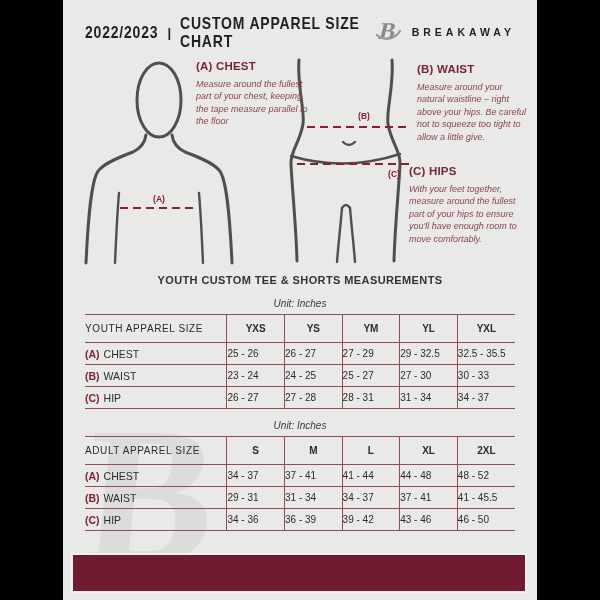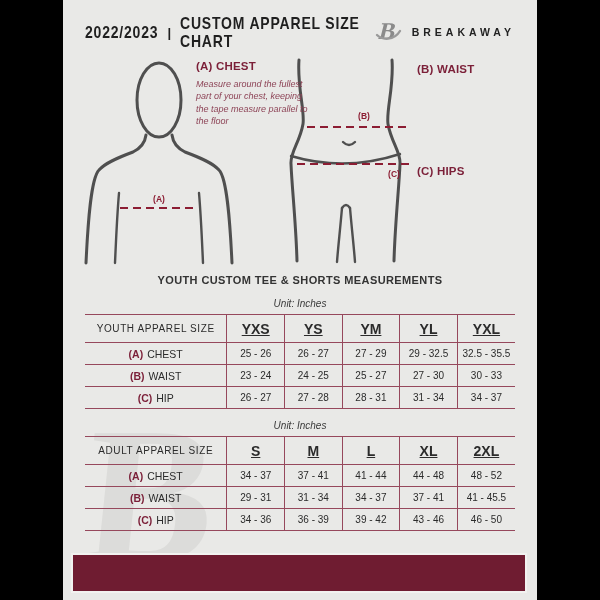--- a/index.html
+++ b/index.html
@@ -37,21 +37,21 @@
     font-weight: bold; font-size: 10.5px; color: #222;
     letter-spacing: 4px;
   }
   
   .figure { position: absolute; z-index: 1; }
   .fig-left { left: 20px; top: 56px; }
   .fig-mid  { left: 219px; top: 56px; }
   .guide-block { position: absolute; width: 114px; z-index: 1; }
   .gb-chest { left: 133px; top: 60px; }
   .gb-waist { left: 354px; top: 63px; width: 110px; }
-  .gb-hips  { left: 354px; top: 165px; }
+  .gb-hips  { left: 346px; top: 165px; }
   .guide-heading {
     font-weight: bold; font-size: 11.5px; color: #7b1f38;
     margin-bottom: 6px; letter-spacing: 0.2px;
   }
   .guide-text {
     font-style: italic; font-size: 9px; color: #8d4356;
     line-height: 1.38; font-weight: 500;
   }
   
   .size-section { position: absolute; left: 22px; width: 430px; z-index: 1; }
@@ -67,30 +67,30 @@
   }
   table.size-table {
     width: 100%; border-collapse: collapse; table-layout: fixed;
     margin-top: 5px;
   }
   table.size-table col.c-label { width: 33%; }
   table.size-table tr { border-top: 1.5px solid #96485c; }
   table.size-table tr.last { border-bottom: 1.5px solid #96485c; }
   table.size-table th, table.size-table td {
     border-left: 1.5px solid #96485c;
-    padding: 0; text-align: center; color: #2b2b2b;
+    padding: 0; color: #2b2b2b;
   }
   table.size-table th:first-child, table.size-table td:first-child { border-left: none; }
   table.size-table thead tr { height: 28px; }
   table.size-table tbody tr { height: 22px; }
   th.lbl {
     font-weight: normal; font-size: 10px; letter-spacing: 0.6px;
     text-align: left; padding-left: 10px; color: #2e2e2e;
   }
-  th.size-col { font-weight: bold; font-size: 14px; text-decoration: underline; }
+  th.size-col { font-weight: bold; font-size: 10px; }
   td.lbl { text-align: left; padding-left: 10px; font-size: 10.5px; }
   td.lbl .key { color: #7b1f38; font-weight: bold; margin-right: 4px; }
   td.val { font-size: 10px; }
   
   .watermark {
     position: absolute; left: 22px; top: 398px; z-index: 0;
     font-family: "Liberation Serif", serif; font-weight: bold;
     font-size: 195px; line-height: 1; color: #dcdcda;
     transform: skewX(-6deg);
   }
@@ -151,23 +151,25 @@
     <line class="dash" x1="15" y1="108" x2="130" y2="108"></line>
     <text class="marker" x="112" y="121" text-anchor="middle">(C)</text>
   </svg>
 
   <div class="guide-block gb-chest">
     <div class="guide-heading">(A) CHEST</div>
     <div class="guide-text">Measure around the fullest part of your chest, keeping the tape measure parallel to the floor</div>
   </div>
   <div class="guide-block gb-waist">
     <div class="guide-heading">(B) WAIST</div>
+    <div class="guide-text">Measure around your natural waistline – right above your hips. Be careful not to squeeze too tight to allow a little give.</div>
   </div>
   <div class="guide-block gb-hips">
     <div class="guide-heading">(C) HIPS</div>
+    <div class="guide-text">With your feet together, measure around the fullest part of your hips to ensure you'll have enough room to move comfortably.</div>
   </div>
 
   <div class="size-section sec-youth">
     <div class="sec-title">YOUTH CUSTOM TEE &amp; SHORTS MEASUREMENTS</div>
     <div class="sec-unit">Unit: Inches</div>
     <table class="size-table">
       <colgroup>
           <col class="c-label">
           <col>
           <col>

